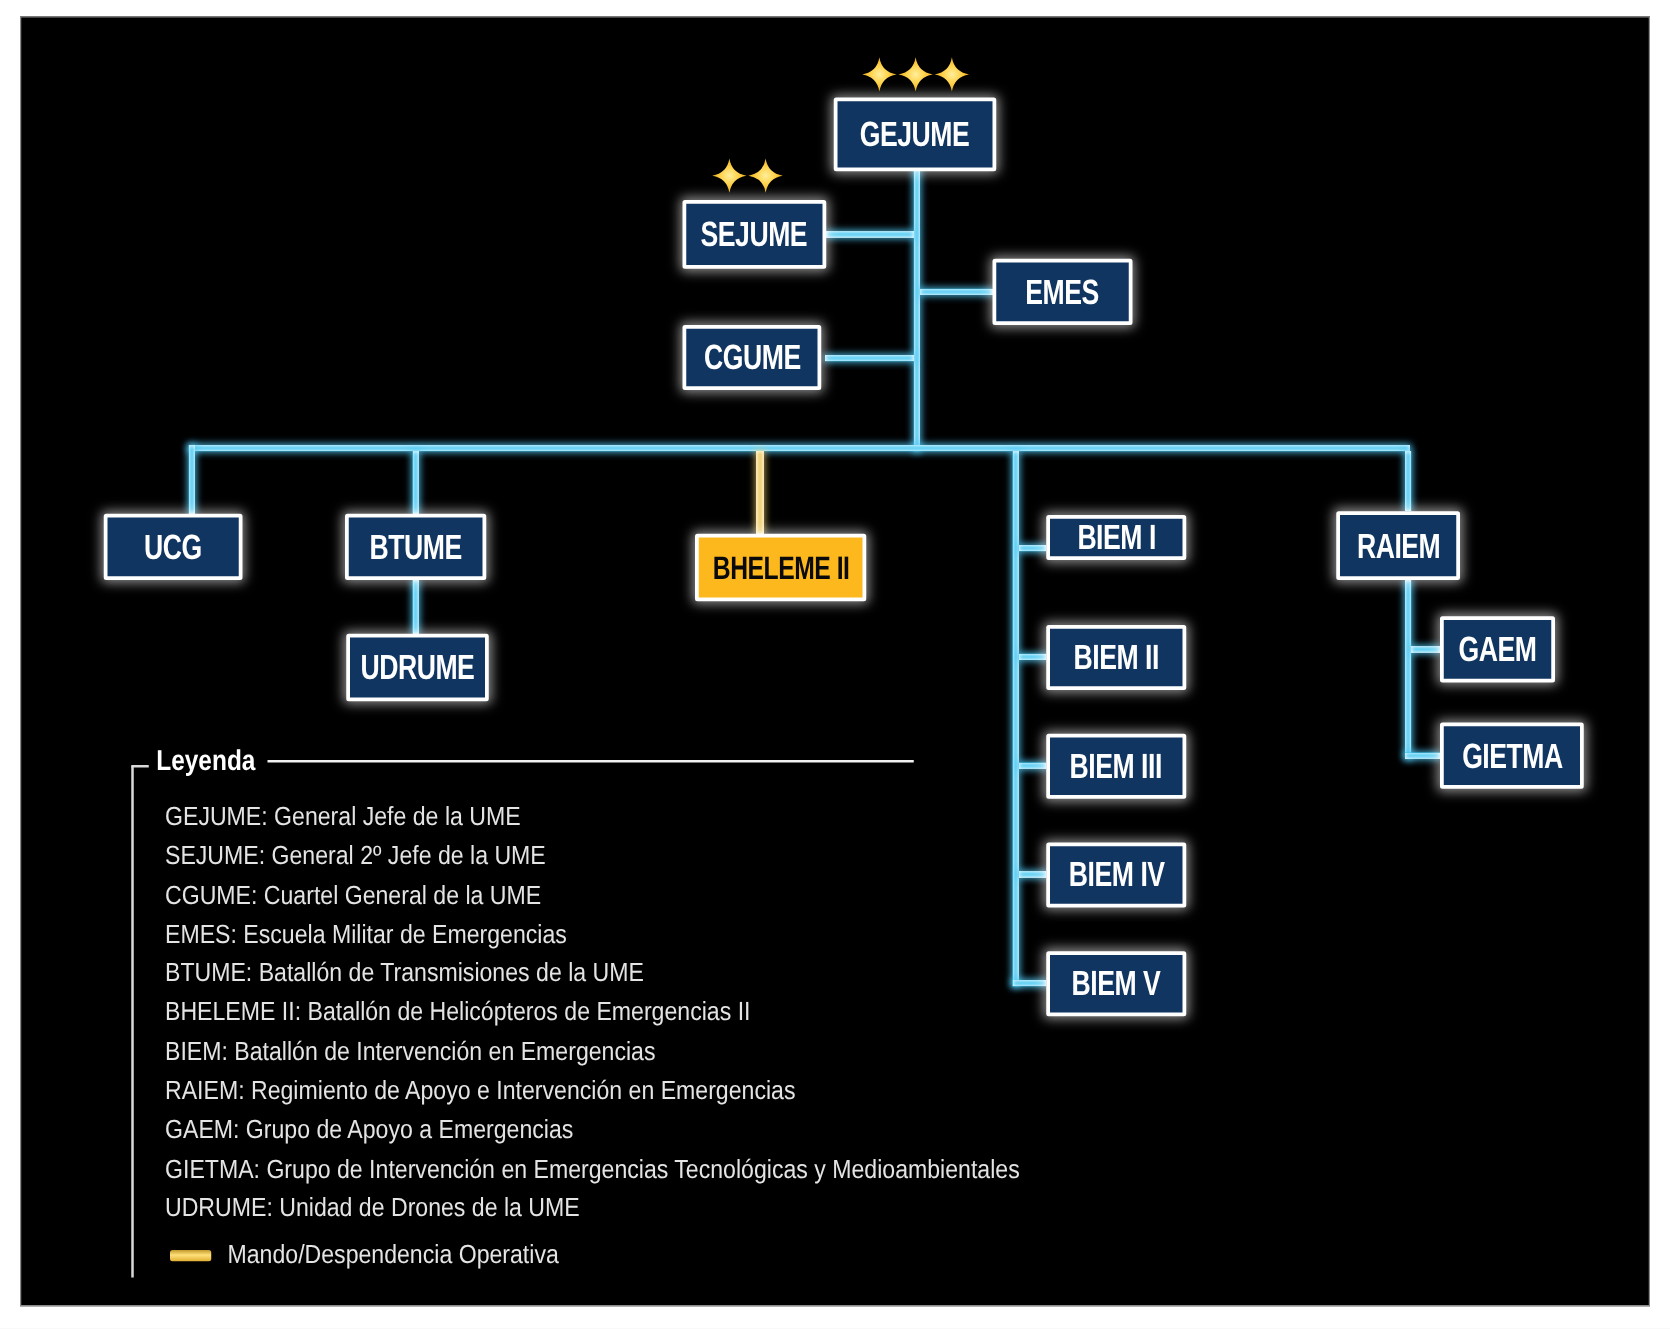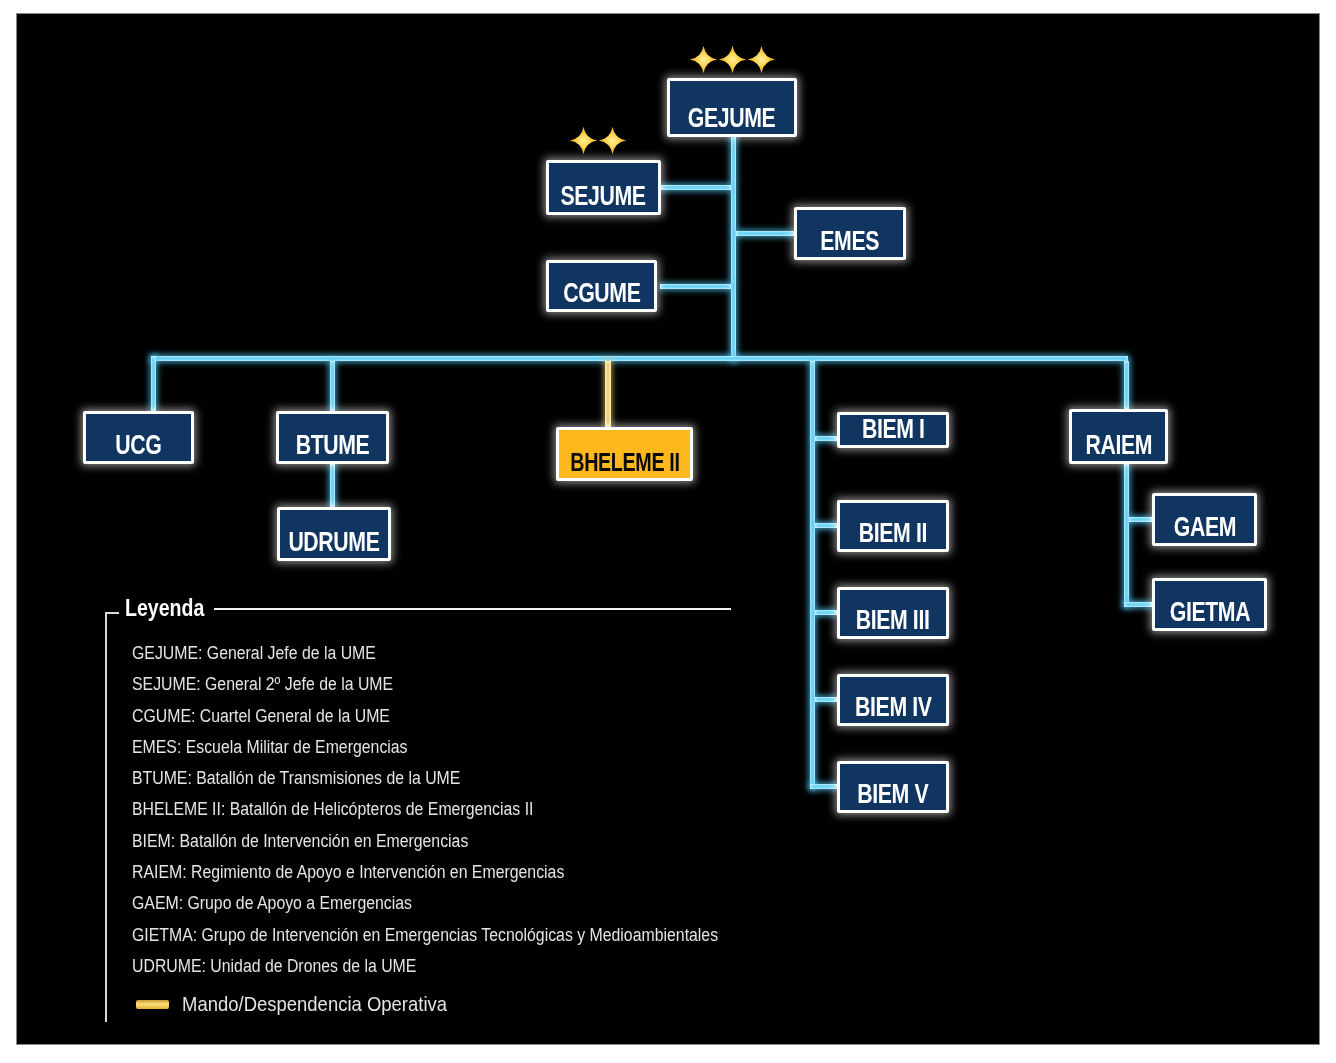--- a/index.html
+++ b/index.html
@@ -12,37 +12,37 @@
   
   .line{position:absolute;background:#3cc5f0;z-index:1;
         box-shadow:0 0 6px 1px rgba(80,200,245,.85), inset 0 0 3px 1px #dff6ff;}
   .line.yellow{background:#f0d078;
         box-shadow:0 0 6px 1px rgba(240,205,110,.7), inset 0 0 2px 1px #fff3cf;}
 
   
   .node{position:absolute;z-index:2;box-sizing:border-box;background:#103560;
         border:3px solid #ffffff;border-radius:2px;
         box-shadow:0 0 9px 2px rgba(255,255,255,.55);
-        display:flex;align-items:flex-end;justify-content:center;}
+        display:flex;align-items:center;justify-content:center;}
   .node-label{color:#ffffff;font-weight:700;font-size:28px;white-space:nowrap;
         letter-spacing:-.5px;transform:scaleX(.76);}
   .node.highlight{background:#fdb81e;margin-left:16px;}
   .node.highlight .node-label{color:#0a0a0a;font-size:26px;}
 
   
   .stars{position:absolute;z-index:3;display:flex;}
   .star{display:block;}
 
   
   .legend-bracket-v{position:absolute;left:88px;top:599px;width:2px;height:409px;background:#d9d9d9;}
   .legend-bracket-h{position:absolute;left:88px;top:598px;width:14px;height:2px;background:#d9d9d9;}
   .legend-title{position:absolute;left:108px;top:581px;color:#ffffff;font-weight:700;
         font-size:23px;white-space:nowrap;transform:scaleX(.85);transform-origin:left center;}
   .legend-rule{position:absolute;left:197px;top:594px;width:517px;height:2px;background:#f2f2f2;}
-  .legend-items{position:absolute;left:115px;top:624px;color:#e4e4e4;font-size:18px;
+  .legend-items{position:absolute;left:115px;top:624px;color:#e4e4e4;font-size:21px;
         line-height:31.3px;}
   .legend-item{white-space:nowrap;transform:scaleX(.88);transform-origin:left center;}
   .legend-op-row{position:absolute;left:119px;top:978px;display:flex;align-items:center;}
   .op-swatch{display:inline-block;width:33px;height:9px;border-radius:2px;margin-right:13px;
         background:linear-gradient(180deg,#c2992d 0%,#ffe07a 45%,#e0af32 100%);}
   .op-label{color:#e4e4e4;font-size:21px;white-space:nowrap;
         transform:scaleX(.88);transform-origin:left center;}
 </style>
 </head>
 <body>
@@ -136,21 +136,21 @@
       </div>
     <div class="node" style="left:820px;top:660px;width:112px;height:52px">
       <span class="node-label">BIEM IV</span>
       </div>
     <div class="node" style="left:820px;top:747px;width:112px;height:52px">
       <span class="node-label">BIEM V</span>
       </div>
     <div class="node" style="left:1052px;top:395px;width:99px;height:55px">
       <span class="node-label">RAIEM</span>
       </div>
-    <div class="node" style="left:1135px;top:479px;width:105px;height:53px">
+    <div class="node" style="left:1135px;top:479px;width:92px;height:53px">
       <span class="node-label">GAEM</span>
       </div>
     <div class="node" style="left:1135px;top:564px;width:115px;height:53px">
       <span class="node-label">GIETMA</span>
       </div>
 
     <div class="legend-bracket-v"></div>
     <div class="legend-bracket-h"></div>
     <div class="legend-title">Leyenda</div>
     <div class="legend-rule"></div>

